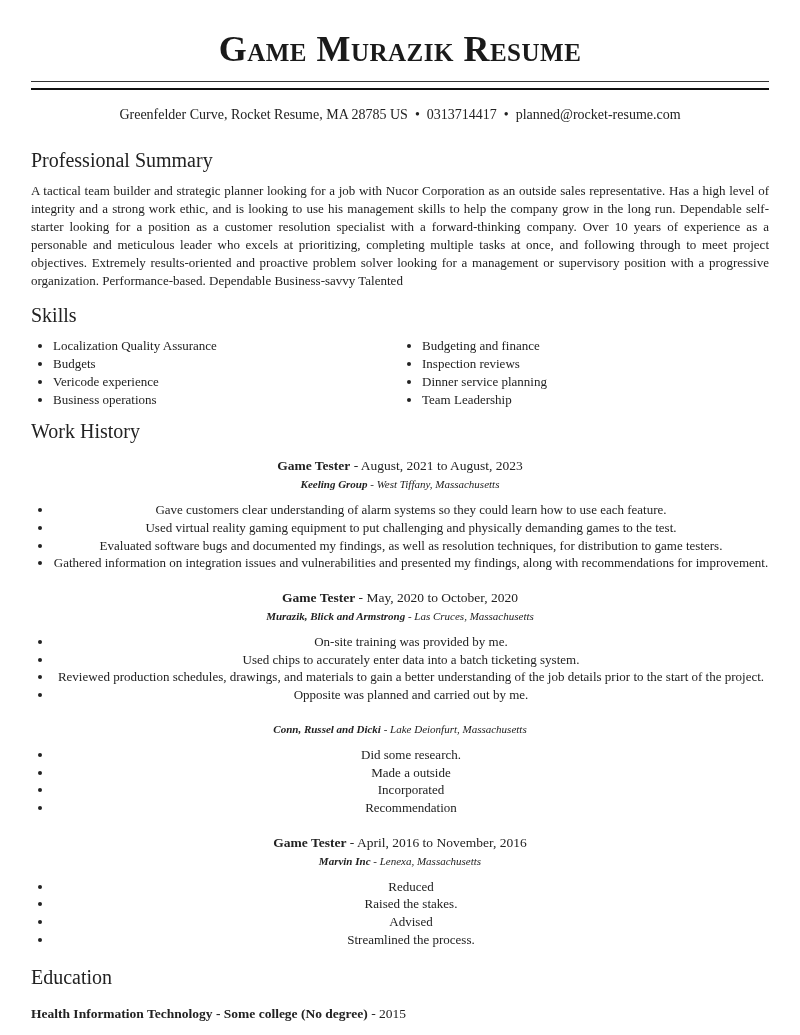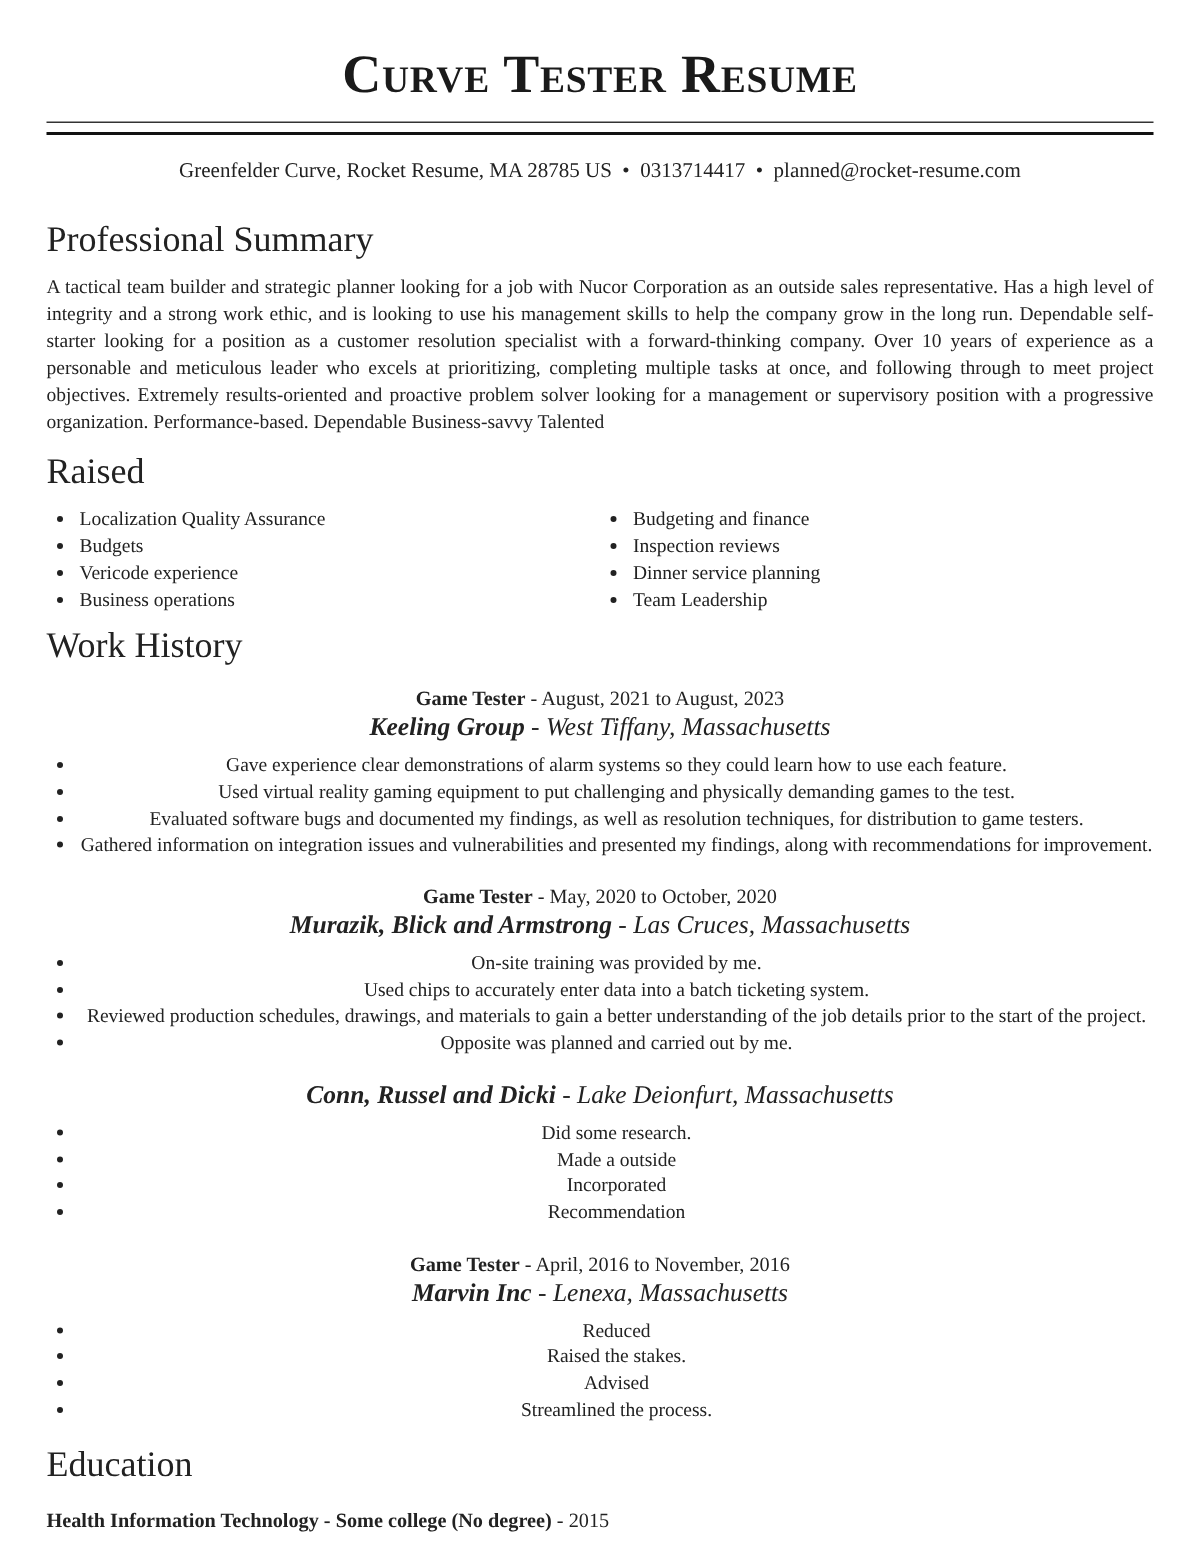--- a/index.html
+++ b/index.html
@@ -29,21 +29,21 @@
   .contact {
     text-align: center;
     font-size: 14px;
     margin-top: 15px;
     line-height: 20px;
     color: #222;
   }
   .contact .sep { margin: 0 7px; }
   h2 {
     font-weight: normal;
-    font-size: 24px;
+    font-size: 20px;
     margin: 0;
     line-height: 28px;
     color: #222;
   }
   .sec-summary { margin-top: 21px; }
   .summary {
     font-size: 13px;
     line-height: 17.9px;
     margin: 8px 0 0 0;
     text-align: justify;
@@ -58,43 +58,43 @@
     margin: 0; padding: 0 0 0 22px;
     font-size: 13px;
     line-height: 17.7px;
   }
   li { padding-left: 0; }
   .sec-work { margin-top: 9px; }
   .job { margin-top: 11px; text-align: center; }
   .job + .job { margin-top: 16px; }
   .job-title { font-size: 13.5px; line-height: 19px; }
   .job-title b { font-weight: bold; }
-  .job-company { font-size: 17px; line-height: 19px; font-style: italic; }
+  .job-company { font-size: 11px; line-height: 19px; font-style: italic; }
   .job-company b { font-weight: bold; }
   .job ul { margin-top: 7px; }
   .sec-edu { margin-top: 14px; }
   .edu { margin-top: 13px; font-size: 13.5px; line-height: 19px; }
 </style>
 </head>
 <body>
 
 <div class="page">
-  <h1 class="title">Curve Tester Resume</h1>
+  <h1 class="title">Game Murazik Resume</h1>
   <div class="rule"></div>
   <div class="contact">
     <span>Greenfelder Curve, Rocket Resume, MA 28785 US</span><span class="sep">•</span><span>0313714417</span><span class="sep">•</span><span>planned@rocket-resume.com</span>
   </div>
 
   <section class="sec-summary">
     <h2>Professional Summary</h2>
     <p class="summary">A tactical team builder and strategic planner looking for a job with Nucor Corporation as an outside sales representative. Has a high level of integrity and a strong work ethic, and is looking to use his management skills to help the company grow in the long run. Dependable self-starter looking for a position as a customer resolution specialist with a forward-thinking company. Over 10 years of experience as a personable and meticulous leader who excels at prioritizing, completing multiple tasks at once, and following through to meet project objectives. Extremely results-oriented and proactive problem solver looking for a management or supervisory position with a progressive organization. Performance-based. Dependable Business-savvy Talented</p>
   </section>
 
   <section class="sec-skills">
-    <h2>Raised</h2>
+    <h2>Skills</h2>
     <div class="skills">
       <ul>
         <li>Localization Quality Assurance</li>
         <li>Budgets</li>
         <li>Vericode experience</li>
         <li>Business operations</li>
       </ul>
       <ul>
         <li>Budgeting and finance</li>
         <li>Inspection reviews</li>
@@ -104,21 +104,21 @@
     </div>
   </section>
 
   <section class="sec-work">
     <h2>Work History</h2>
 
     <div class="job">
       <div class="job-title"><b>Game Tester</b><span> - </span><span>August, 2021 to August, 2023</span></div>
       <div class="job-company"><b>Keeling Group</b><span> - </span><span>West Tiffany, Massachusetts</span></div>
       <ul>
-        <li>Gave experience clear demonstrations of alarm systems so they could learn how to use each feature.</li>
+        <li>Gave customers clear understanding of alarm systems so they could learn how to use each feature.</li>
         <li>Used virtual reality gaming equipment to put challenging and physically demanding games to the test.</li>
         <li>Evaluated software bugs and documented my findings, as well as resolution techniques, for distribution to game testers.</li>
         <li>Gathered information on integration issues and vulnerabilities and presented my findings, along with recommendations for improvement.</li>
       </ul>
     </div>
 
     <div class="job">
       <div class="job-title"><b>Game Tester</b><span> - </span><span>May, 2020 to October, 2020</span></div>
       <div class="job-company"><b>Murazik, Blick and Armstrong</b><span> - </span><span>Las Cruces, Massachusetts</span></div>
       <ul>

